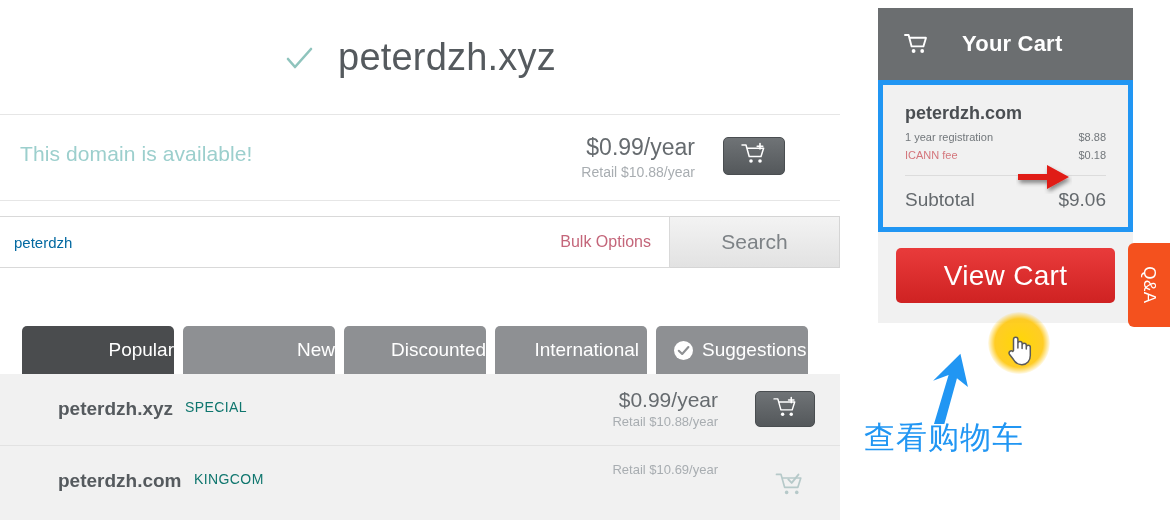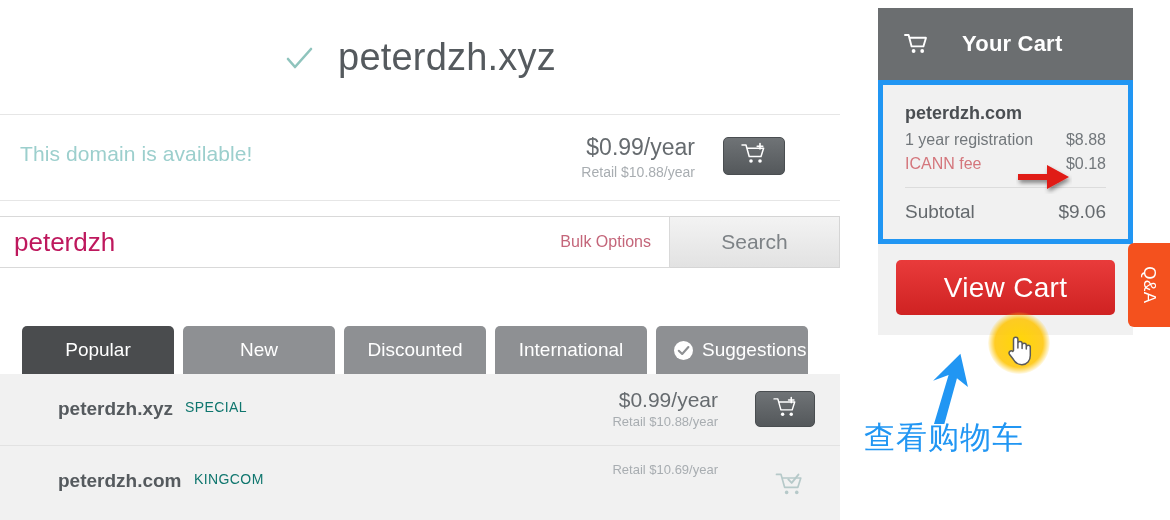--- a/index.html
+++ b/index.html
@@ -58,21 +58,21 @@
   #search-wrap {
     position: absolute; left: 0; top: 216px; width: 840px; height: 52px;
     display: flex;
   }
   #search-field {
     position: relative; flex: 1; height: 52px; background: #ffffff;
     border: 1px solid #d9d9d9; border-left: none;
     display: flex; align-items: center;
   }
   #search-input {
-    border: none; outline: none; font-size: 26px; color: #be185d;
+    border: none; outline: none; font-size: 15px; color: #0369a1;
     background: transparent; padding-left: 14px; flex: 1;
     font-family: "Liberation Sans", sans-serif;
   }
   #bulk-options {
     font-size: 16px; color: #c4667a; padding-right: 18px; cursor: pointer;
     white-space: nowrap;
   }
   #search-button {
     width: 170px; height: 52px;
     background: linear-gradient(#f3f3f3, #e2e2e2);
@@ -82,21 +82,21 @@
   }
 
   
   #tabs {
     position: absolute; left: 22px; top: 326px; height: 48px;
     display: flex; gap: 9px; width: 796px; overflow: hidden;
   }
   .tab {
     height: 48px; border-radius: 5px 5px 0 0;
     background: #8e9093; color: #ffffff; font-size: 19px;
-    display: flex; align-items: center; justify-content: center;
+    display: flex; align-items: center; justify-content: flex-end;
     padding: 0 22px; cursor: pointer; white-space: nowrap; flex: none;
   }
   .tab.active { background: #4a4c4e; }
   .tab .tab-check { margin-right: 9px; display: inline-flex; }
   #tab-popular { width: 152px; padding: 0; }
   #tab-new { width: 152px; padding: 0; }
   #tab-discounted { width: 142px; padding: 0; }
   #tab-international { width: 152px; padding: 8px; }
   #tab-suggestions { width: 152px; padding-left: 18px; justify-content: flex-start; }
 
@@ -146,21 +146,21 @@
   #cart-body {
     background: #f1f1f1; padding: 18px 22px 16px 22px;
     border: 5px solid #2196f3; border-top: none;
     position: relative;
   }
   #cart-domain {
     font-size: 18px; font-weight: bold; color: #4a4e52; margin-bottom: 7px;
   }
   .cart-line {
     display: flex; justify-content: space-between; align-items: center;
-    font-size: 16px; color: #72777b; margin-bottom: 6px;
+    font-size: 11px; color: #72777b; margin-bottom: 6px;
   }
   .cart-line.icann .label { color: #d4767c; }
   #cart-divider { height: 1px; background: #dcdcdc; margin: 14px 0 13px 0; }
   #cart-subtotal {
     display: flex; justify-content: space-between; align-items: center;
     font-size: 19px; color: #64696d;
   }
   #cart-footer {
     background: #f1f1f1; padding: 16px 18px 20px 18px; width: 255px;
   }

